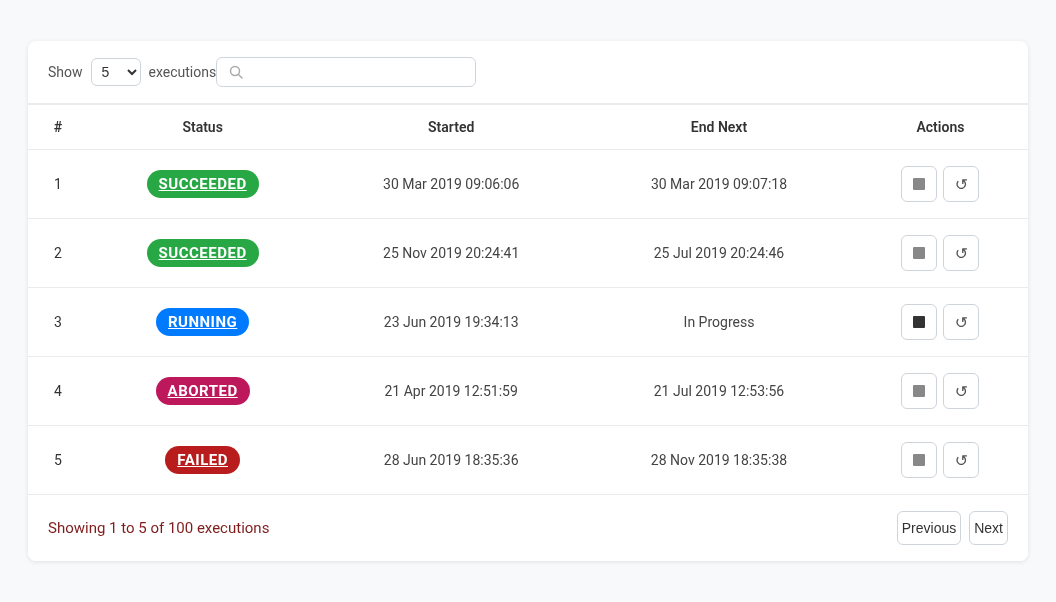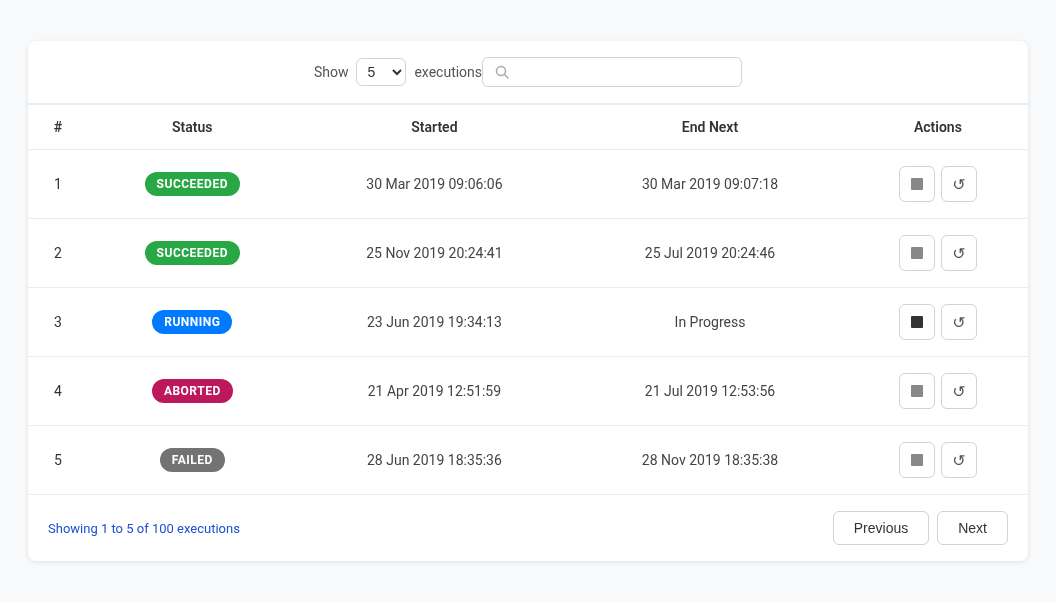--- a/index.html
+++ b/index.html
@@ -15,21 +15,21 @@
     .container {
       background: #fff;
       border-radius: 8px;
       box-shadow: 0 1px 4px rgba(0,0,0,0.1);
       width: 1000px;
       overflow: hidden;
     }
     .top-bar {
       display: flex;
       align-items: center;
-      justify-content: center;
+      justify-content: flex-start;
       padding: 16px 20px;
       border-bottom: 1px solid #e9ecef;
     }
     .show-control {
       display: flex;
       align-items: center;
       gap: 8px;
       font-size: 14px;
       color: #555;
     }
@@ -85,30 +85,31 @@
       font-size: 14px;
       color: #444;
       border-bottom: 1px solid #e9ecef;
     }
     td:first-child { width: 60px; color: #333; }
     tbody tr:last-child td { border-bottom: none; }
     .badge {
       display: inline-block;
       padding: 5px 12px;
       border-radius: 20px;
-      font-size: 12px;
+      font-size: 15px;
       font-weight: 700;
       letter-spacing: 0.5px;
       color: #fff;
       text-transform: uppercase;
+      text-decoration: underline;
     }
     .badge-succeeded { background: #28a745; }
     .badge-running { background: #007bff; }
     .badge-aborted { background: #be185d; }
-    .badge-failed { background: #737373; }
+    .badge-failed { background: #b91c1c; }
     .actions-cell {
       display: flex;
       align-items: center;
       justify-content: center;
       gap: 6px;
     }
     .action-btn {
       width: 36px;
       height: 36px;
       border: 1px solid #ced4da;
@@ -136,29 +137,29 @@
     }
     .footer {
       display: flex;
       align-items: center;
       justify-content: space-between;
       padding: 16px 20px;
       border-top: 1px solid #e9ecef;
       background: #fff;
     }
     .footer-text {
-      font-size: 13px;
-      color: #1d4ed8;
+      font-size: 15px;
+      color: #7f1d1d;
     }
     .pagination {
       display: flex;
       gap: 8px;
     }
     .page-btn {
-      padding: 8px 20px;
+      padding: 8px 4px;
       border: 1px solid #ced4da;
       border-radius: 6px;
       background: #fff;
       font-size: 14px;
       color: #333;
       cursor: pointer;
       transition: background 0.15s;
     }
   </style>
 </head>

